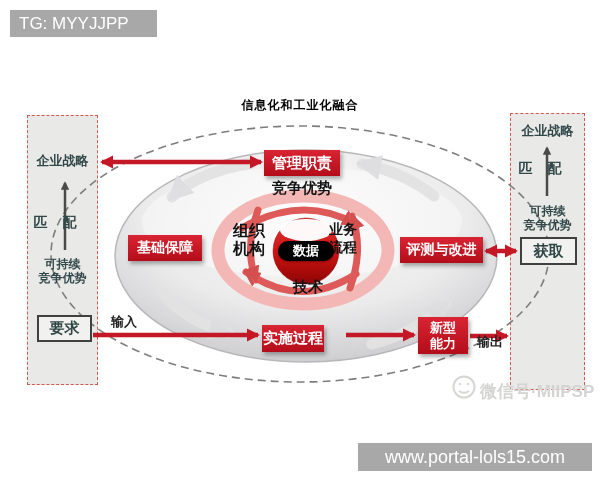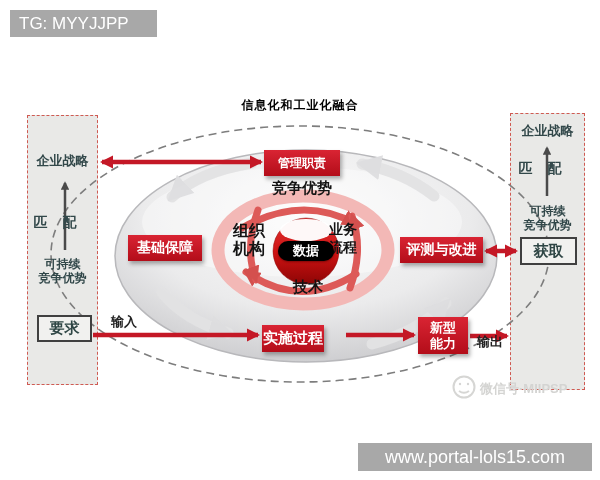--- a/index.html
+++ b/index.html
@@ -11,21 +11,21 @@
   .blk{color:#141414;}
   .redbox{position:absolute;z-index:3;display:flex;align-items:center;justify-content:center;
           background:linear-gradient(180deg,#d92433,#b30d19);color:#fff;font-weight:bold;
           box-shadow:2px 3px 4px rgba(70,70,70,.45);box-sizing:border-box;text-align:center;}
   .outline-box{position:absolute;z-index:3;display:flex;align-items:center;justify-content:center;
           background:#f1f1ef;border:2px solid #404040;color:#2f4645;font-weight:bold;box-sizing:border-box;}
   .match{letter-spacing:15px;margin-right:-15px;font-size:14px;}
   .banner{position:absolute;z-index:4;background:#a8a8a8;color:#fff;display:flex;align-items:center;}
   .databand{position:absolute;z-index:3;background:#000000;border-radius:10px;color:#fff;font-weight:bold;
           display:flex;align-items:center;justify-content:center;box-shadow:0 1px 2px rgba(90,0,0,.6);}
-  .wmark{position:absolute;z-index:4;color:#d4d4d2;font-weight:bold;font-size:13px;display:flex;align-items:center;gap:4px;}
+  .wmark{position:absolute;z-index:4;color:#d4d4d2;font-weight:bold;font-size:17px;display:flex;align-items:center;gap:4px;}
   .title{position:absolute;z-index:3;color:#000;font-weight:bold;font-size:12px;letter-spacing:1px;text-align:center;}
   .flowlbl{position:absolute;z-index:3;color:#222;font-weight:bold;font-size:13px;text-align:center;}
 </style>
 </head>
 <body>
 
 <div class="stage">
 
   <div class="panel" style="left:27px;top:115px;width:71px;height:270px;"></div>
   <div class="panel" style="left:510px;top:113px;width:75px;height:277px;"></div>
@@ -110,21 +110,21 @@
   <div class="txt" style="left:27px;top:257px;width:71px;font-size:12px;">可持续</div>
   <div class="txt" style="left:27px;top:271px;width:71px;font-size:12px;">竞争优势</div>
   <div class="outline-box" style="left:37px;top:315px;width:55px;height:27px;font-size:15px;">要求</div>
 
   <div class="txt" style="left:510px;top:123px;width:75px;font-size:13px;">企业战略</div>
   <div class="txt match" style="left:510px;top:160px;width:75px;">匹配</div>
   <div class="txt" style="left:510px;top:204px;width:75px;font-size:12px;">可持续</div>
   <div class="txt" style="left:510px;top:218px;width:75px;font-size:12px;">竞争优势</div>
   <div class="outline-box" style="left:520px;top:237px;width:57px;height:28px;font-size:15px;">获取</div>
 
-  <div class="redbox" style="left:264px;top:150px;width:76px;height:26px;font-size:12px;">管理职责</div>
+  <div class="redbox" style="left:264px;top:150px;width:76px;height:26px;font-size:15px;">管理职责</div>
   <div class="redbox" style="left:128px;top:235px;width:74px;height:26px;font-size:14px;">基础保障</div>
   <div class="redbox" style="left:400px;top:237px;width:83px;height:26px;font-size:14px;">评测与改进</div>
   <div class="redbox" style="left:262px;top:325px;width:62px;height:27px;font-size:15px;">实施过程</div>
   <div class="redbox" style="left:418px;top:317px;width:50px;height:37px;font-size:13px;flex-direction:column;line-height:16px;">
     <span>新型</span>
     <span>能力</span>
   </div>
 
   <div class="txt blk" style="left:250px;top:179px;width:104px;font-size:15px;">竞争优势</div>
   <div class="txt blk" style="left:219px;top:222px;width:60px;font-size:16px;line-height:18px;">

